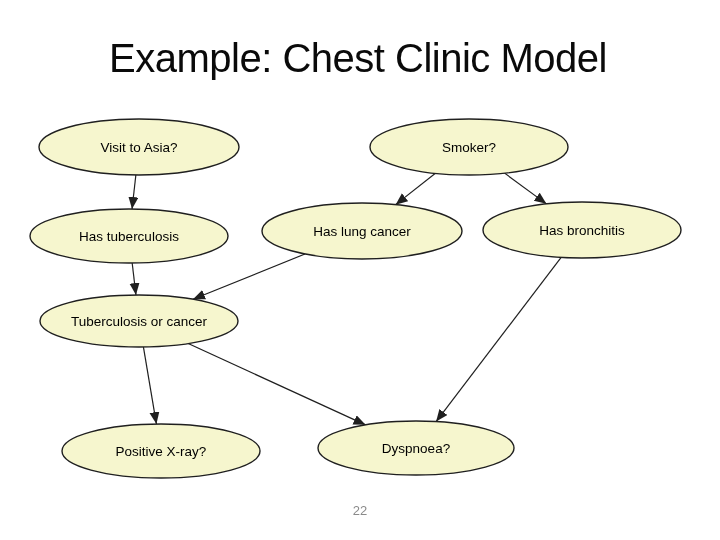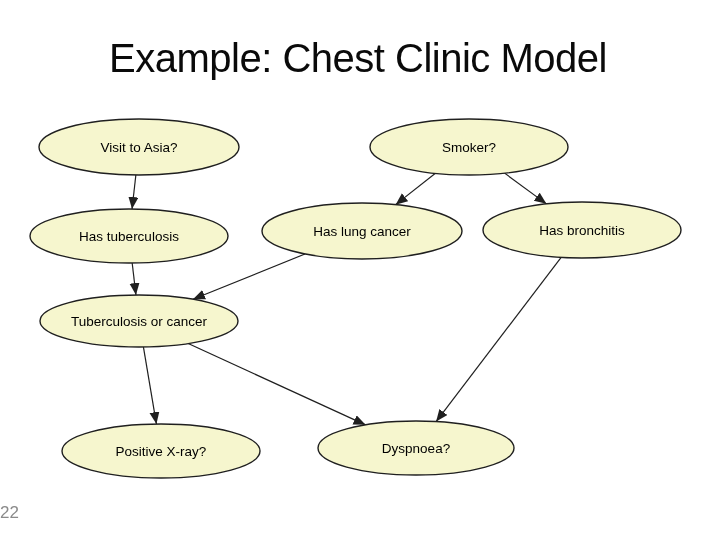--- a/index.html
+++ b/index.html
@@ -22,22 +22,22 @@
     font-family:"Liberation Sans", sans-serif;
   }
   .diagram-svg{
     position:absolute;
     left:0;top:0;
     width:720px;height:540px;
   }
   .page-number{
     position:absolute;
     top:503px;left:0;right:0;
-    text-align:left;
-    font-size:17px;
+    text-align:center;
+    font-size:13px;
     color:#8a8a8a;
   }
 </style>
 </head>
 <body>
 
 <div class="slide">
   <h1 class="title">Example: Chest Clinic Model</h1>
   <svg class="diagram-svg" viewBox="0 0 720 540" xmlns="http://www.w3.org/2000/svg">
       <defs>

